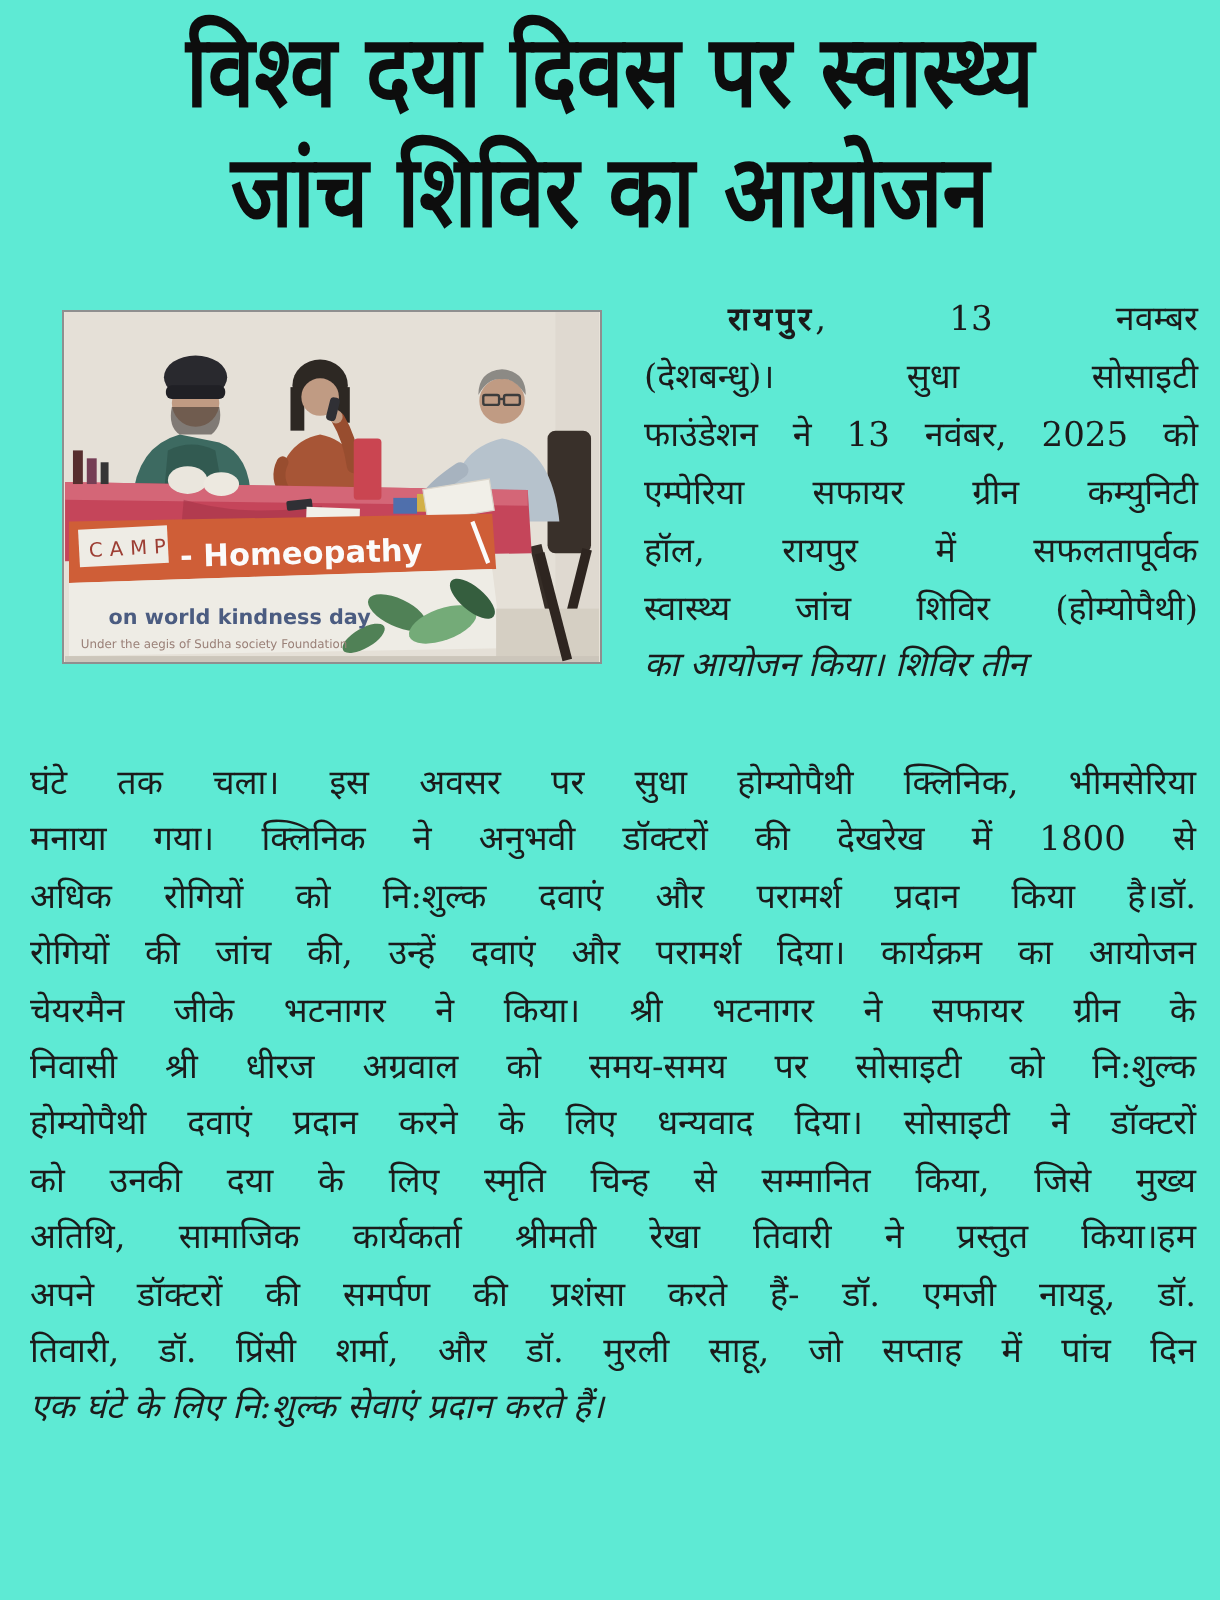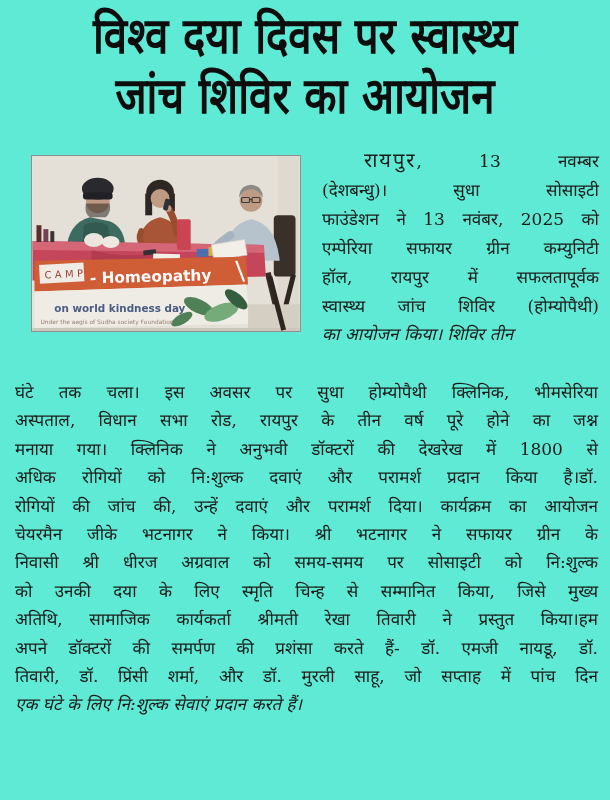--- a/index.html
+++ b/index.html
@@ -23,21 +23,21 @@
   
   .col-text  { position:absolute; left:322px; top:146px; width:277px; }
   .full-text { position:absolute; left:15px;  top:352px; width:583px;margin-top:26px; }
   .line {
     color:#1b1b1b; font-size:17px; line-height:28.9px;
     text-align:justify; text-align-last:justify; white-space:normal;
   }
   .full-text .line { line-height:28.4px; }
   .line.last { text-align-last:left;font-style:italic; }
   .indent { display:inline-block; width:42px; }
-  .dateline-city { font-weight:400; font-size:20px; letter-spacing:2px; }
+  .dateline-city { font-weight:700; font-size:16px; letter-spacing:2px; }
   .svg-text { font-family:"DejaVu Sans", sans-serif; }
 </style>
 </head>
 <body>
 
 <div class="page">
 
   <h1 class="headline" style="margin:0;">
     <div>विश्व दया दिवस पर स्वास्थ्य</div>
     <div>जांच शिविर का आयोजन</div>
@@ -142,26 +142,26 @@
         <div class="line">एम्पेरिया सफायर ग्रीन कम्युनिटी</div>
         <div class="line">हॉल, रायपुर में सफलतापूर्वक</div>
         <div class="line">स्वास्थ्य जांच शिविर (होम्योपैथी)</div>
         <div class="line last">का आयोजन किया। शिविर तीन</div>
       </div>
   </div>
 
   <div class="full-text">
     <div>
         <div class="line">घंटे तक चला। इस अवसर पर सुधा होम्योपैथी क्लिनिक, भीमसेरिया</div>
-        <div class="line">अस्पताल, विधान सभा रोड, रायपुर के तीन वर्ष पूरे होने का जश्न</div>
         <div class="line">मनाया गया। क्लिनिक ने अनुभवी डॉक्टरों की देखरेख में 1800 से</div>
         <div class="line">अधिक रोगियों को नि:शुल्क दवाएं और परामर्श प्रदान किया है।डॉ.</div>
         <div class="line">रोगियों की जांच की, उन्हें दवाएं और परामर्श दिया। कार्यक्रम का आयोजन</div>
         <div class="line">चेयरमैन जीके भटनागर ने किया। श्री भटनागर ने सफायर ग्रीन के</div>
         <div class="line">निवासी श्री धीरज अग्रवाल को समय-समय पर सोसाइटी को नि:शुल्क</div>
+        <div class="line">होम्योपैथी दवाएं प्रदान करने के लिए धन्यवाद दिया। सोसाइटी ने डॉक्टरों</div>
         <div class="line">को उनकी दया के लिए स्मृति चिन्ह से सम्मानित किया, जिसे मुख्य</div>
         <div class="line">अतिथि, सामाजिक कार्यकर्ता श्रीमती रेखा तिवारी ने प्रस्तुत किया।हम</div>
         <div class="line">अपने डॉक्टरों की समर्पण की प्रशंसा करते हैं- डॉ. एमजी नायडू, डॉ.</div>
         <div class="line">तिवारी, डॉ. प्रिंसी शर्मा, और डॉ. मुरली साहू, जो सप्ताह में पांच दिन</div>
         <div class="line last">एक घंटे के लिए नि:शुल्क सेवाएं प्रदान करते हैं।</div>
       </div>
   </div>
 
 </div>
 

